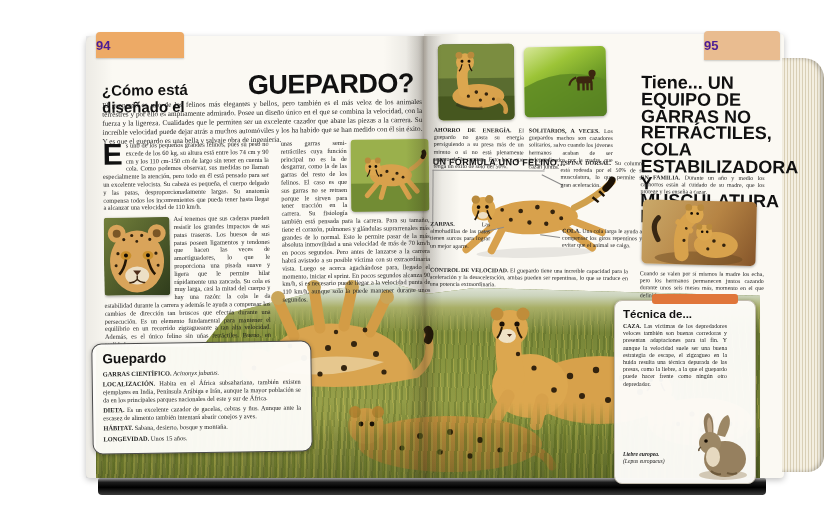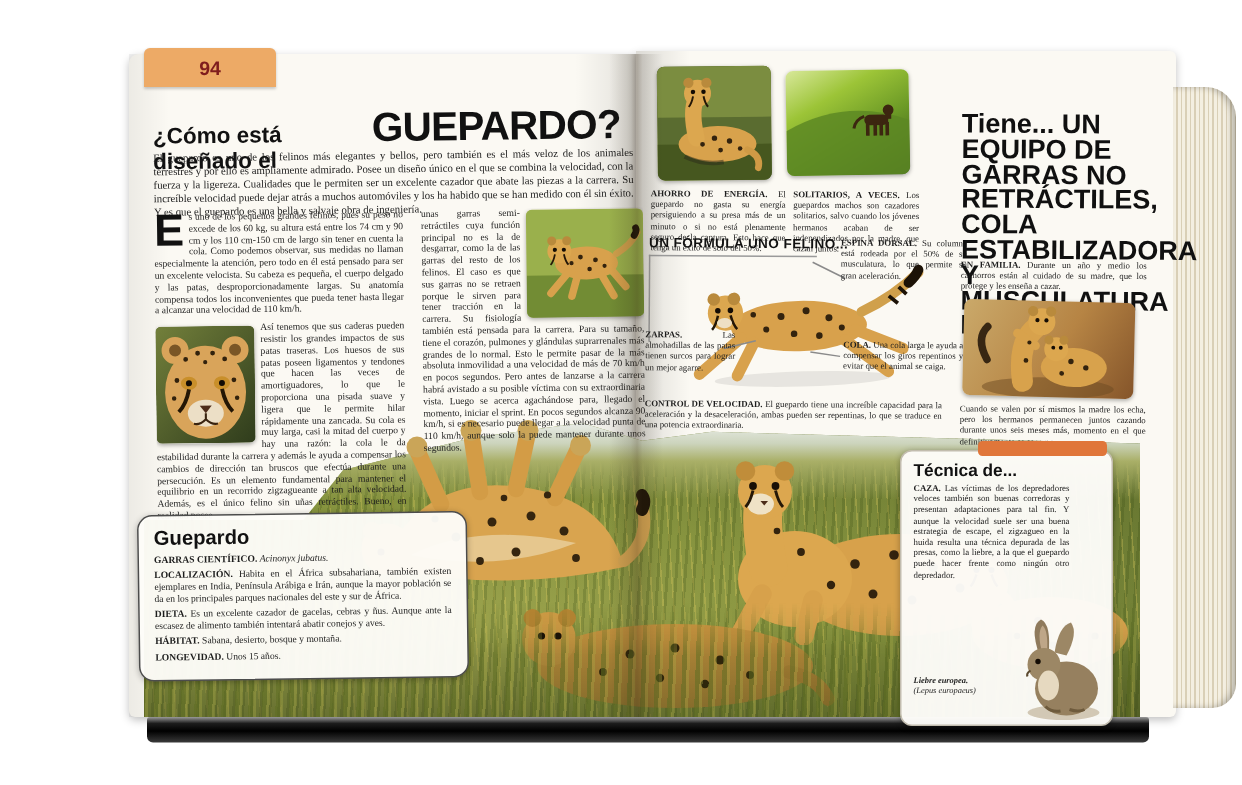--- a/index.html
+++ b/index.html
@@ -18,21 +18,21 @@
       background:repeating-linear-gradient(90deg,#f4efe1 0 2px,#d9cfb6 2px 3px),#eee7d6;
       box-shadow:inset -3px 0 4px rgba(0,0,0,.25);}
   .book-bottom-edge{position:absolute;left:98px;top:478px;width:668px;height:17px;
       background:linear-gradient(180deg,#9a9a9a 0,#1d1d1d 25%,#000 55%,#3a3a3a 100%);
       border-radius:2px 2px 4px 4px;}
   .gutter{position:absolute;left:406px;top:36px;width:36px;height:442px;z-index:40;pointer-events:none;
       background:linear-gradient(90deg,transparent,rgba(40,30,15,.16) 40%,rgba(60,45,25,.30) 52%,rgba(40,30,15,.14) 62%,transparent);}
 
   
   .tab{position:absolute;z-index:45;font-family:"Liberation Sans",sans-serif;font-weight:bold;
-       font-size:13px;color:#7f1d1d;display:flex;align-items:center;justify-content:center;
+       font-size:13px;color:#4c1d95;display:flex;align-items:center;justify-content:flex-start;
        border-radius:4px 4px 0 0;box-shadow:0 1px 2px rgba(0,0,0,.2);}
   .tab-94{left:96px;top:32px;width:88px;height:26px;background:#edaa66;}
   .tab-95{left:704px;top:31px;width:76px;height:29px;background:#e9bc90;}
 
   
   .lp{position:absolute;left:86px;top:36px;width:338px;height:442px;transform:rotate(-.7deg);z-index:20;}
   .lp-title{position:absolute;left:18px;top:34px;width:312px;display:flex;align-items:baseline;gap:6px;
       font-family:"Liberation Sans",sans-serif;font-weight:bold;color:#111;}
   .lp-title .pre{font-size:15px;}
   .lp-title .main{font-size:27px;letter-spacing:-.5px;}
@@ -106,20 +106,23 @@
 <div class="stage">
 <div class="book">
 
   <div class="page page-left"></div>
   <div class="page page-right"></div>
   <div class="page-stack"></div>
   <div class="book-bottom-edge"></div>
 
   <div class="tab tab-94">
         <span>94</span>
+      </div>
+  <div class="tab tab-95">
+        <span>95</span>
       </div>
 
   <div class="bigphoto"></div>
 
   <svg class="cat" style="left:224px;top:278px;" width="212" height="126" viewBox="0 0 212 126">
     <path d="M30,100 Q55,40 118,46 Q180,52 192,100 Q110,118 30,100 Z" fill="#d9a44f"></path>
     <path d="M50,92 Q95,70 160,84 Q110,104 50,92 Z" fill="#e8cf9d" opacity=".8"></path>
     <g stroke="#d39c46" stroke-width="11" stroke-linecap="round">
       <path d="M70,58 L54,22"></path>
           <path d="M96,50 L90,10"></path>
@@ -440,21 +443,21 @@
               <circle cx="66" cy="48" r="1.6"></circle>
               <circle cx="42" cy="40" r="1.6"></circle>
               <circle cx="44" cy="28" r="1.4"></circle>
             </g>
       </svg>
     </div>
     <div class="cap" style="left:216px;top:236px;width:124px;">Cuando se valen por sí mismos la madre los echa, pero los hermanos permanecen juntos cazando durante unos seis meses más, momento en el que definitivamente se separan.</div>
   </div>
 
   <div class="techtab" style="left:652px;top:294px;"></div>
-  <div class="techbox" style="left:600px;top:300px;">
+  <div class="techbox" style="left:614px;top:300px;">
     <h3>Técnica de...</h3>
     <p><span class="lead">CAZA.</span> <span>Las víctimas de los depredadores veloces también son buenas corredoras y presentan adaptaciones para tal fin. Y aunque la velocidad suele ser una buena estrategia de escape, el zigzagueo en la huida resulta una técnica depurada de las presas, como la liebre, a la que el guepardo puede hacer frente como ningún otro depredador.</span></p>
     <div class="species">
       <span>Liebre europea.</span>
       <span class="lat">(Lepus europaeus)</span>
     </div>
     <svg class="hare" viewBox="0 0 66 70">
       <ellipse cx="36" cy="64" rx="24" ry="5" fill="#b9a98c" opacity=".6"></ellipse>
       <path d="M20,26 q-7,-20 1,-24 q7,3 5,24" fill="#8f7a5c"></path>
       <path d="M30,24 q3,-18 11,-20 q5,7 -3,22" fill="#9c8765"></path>

